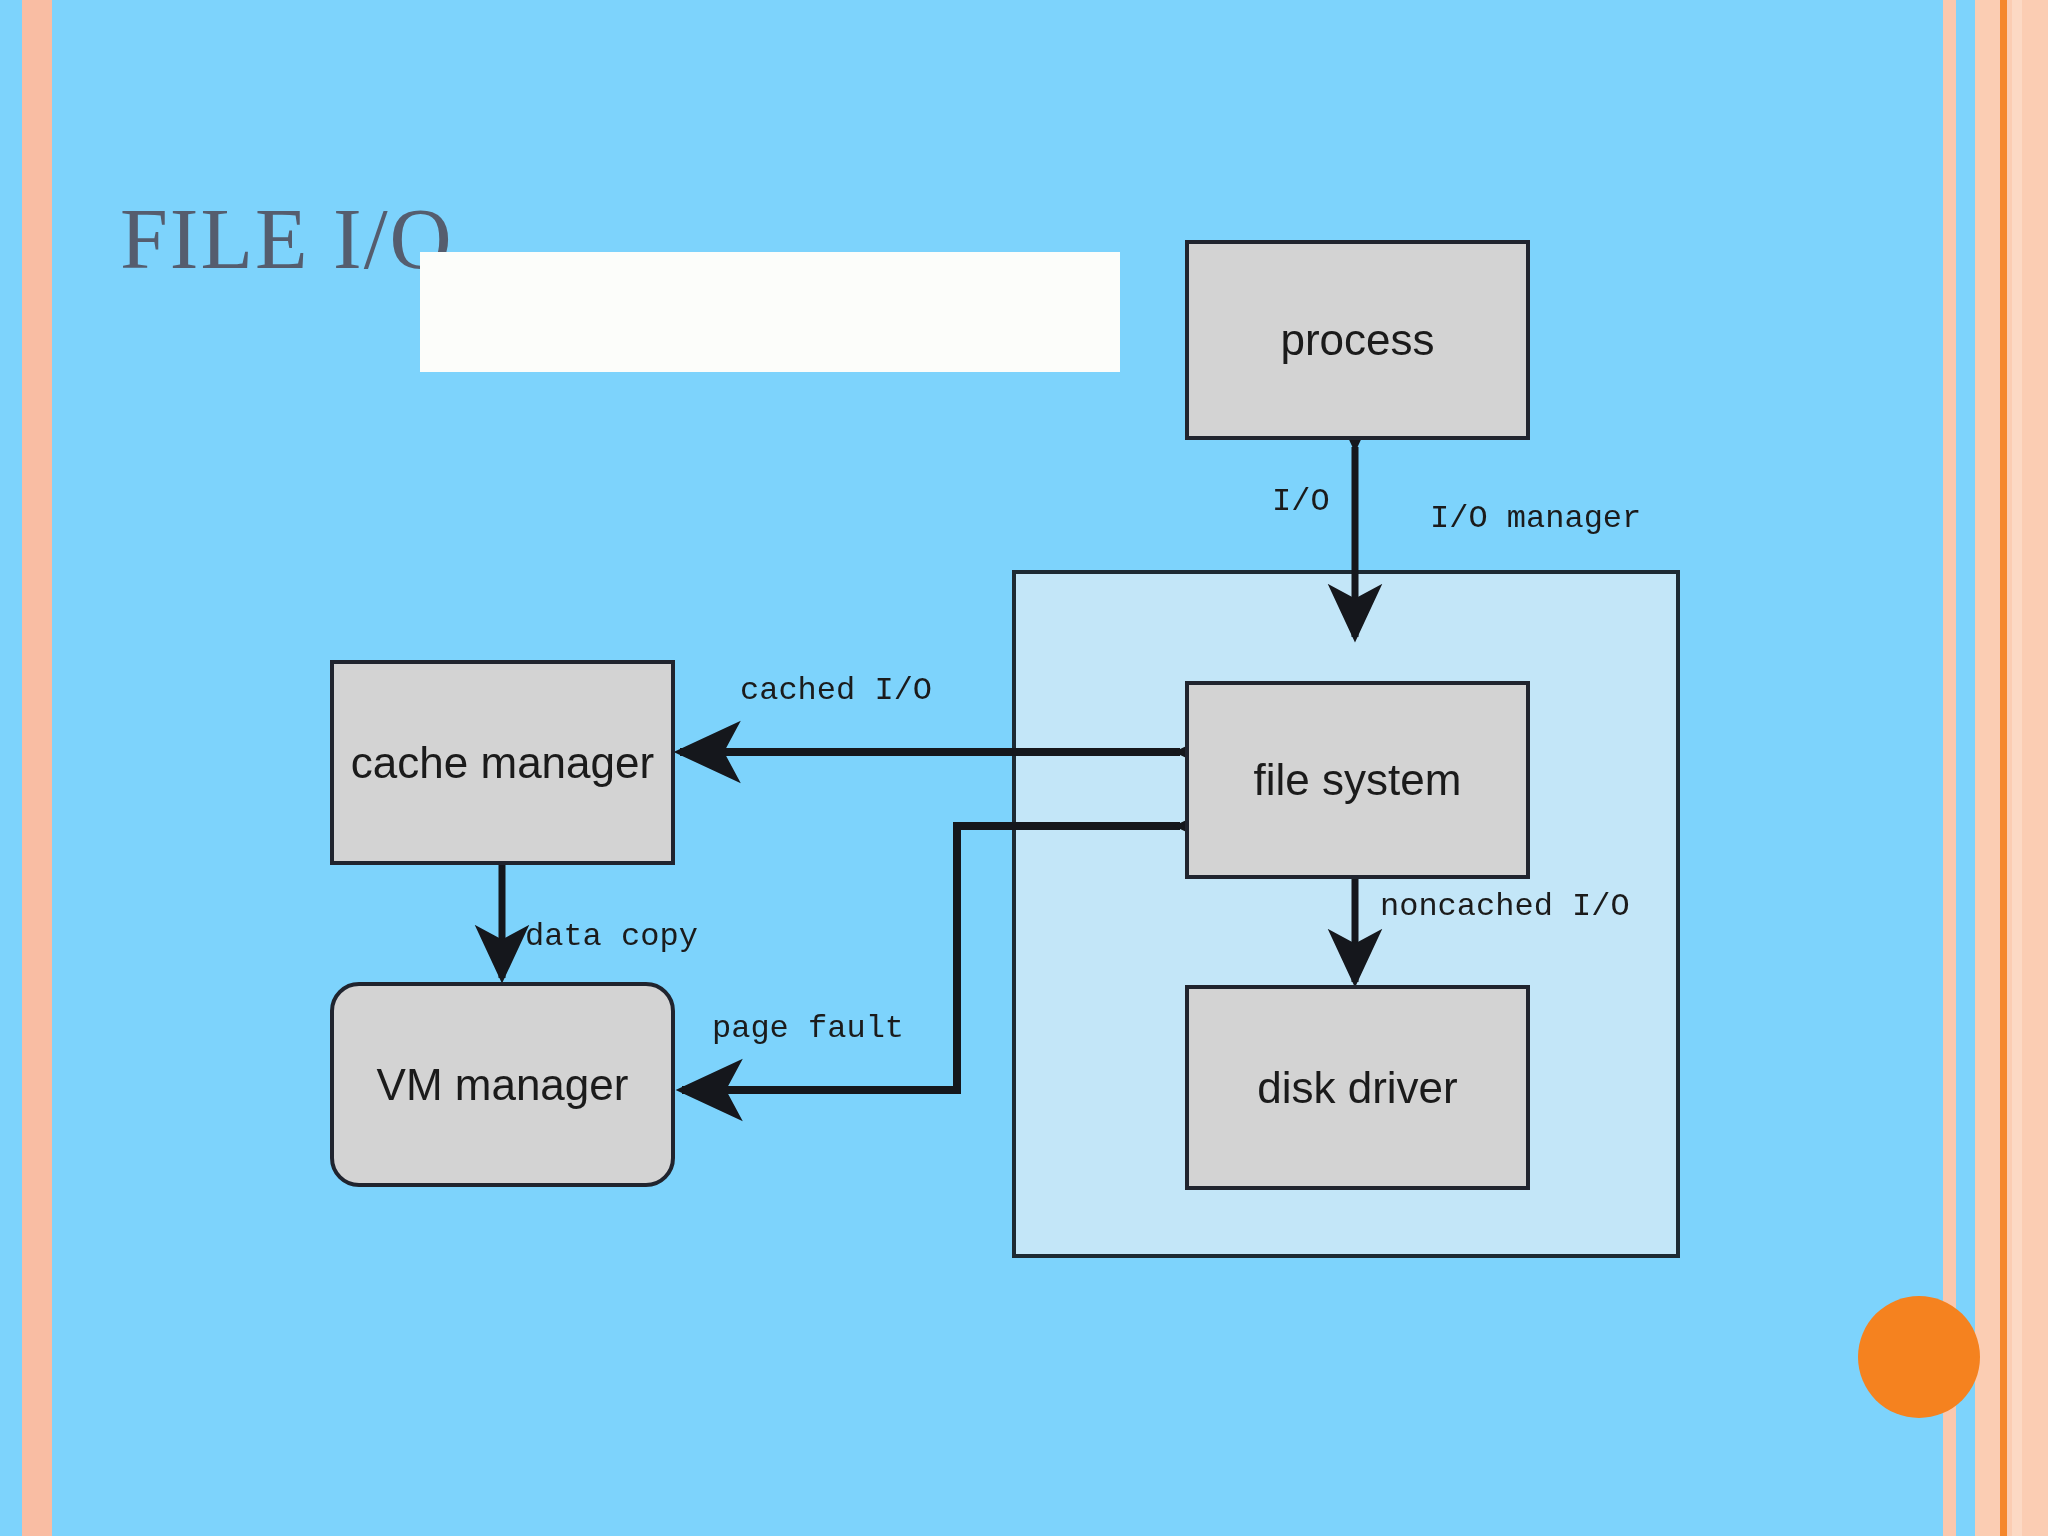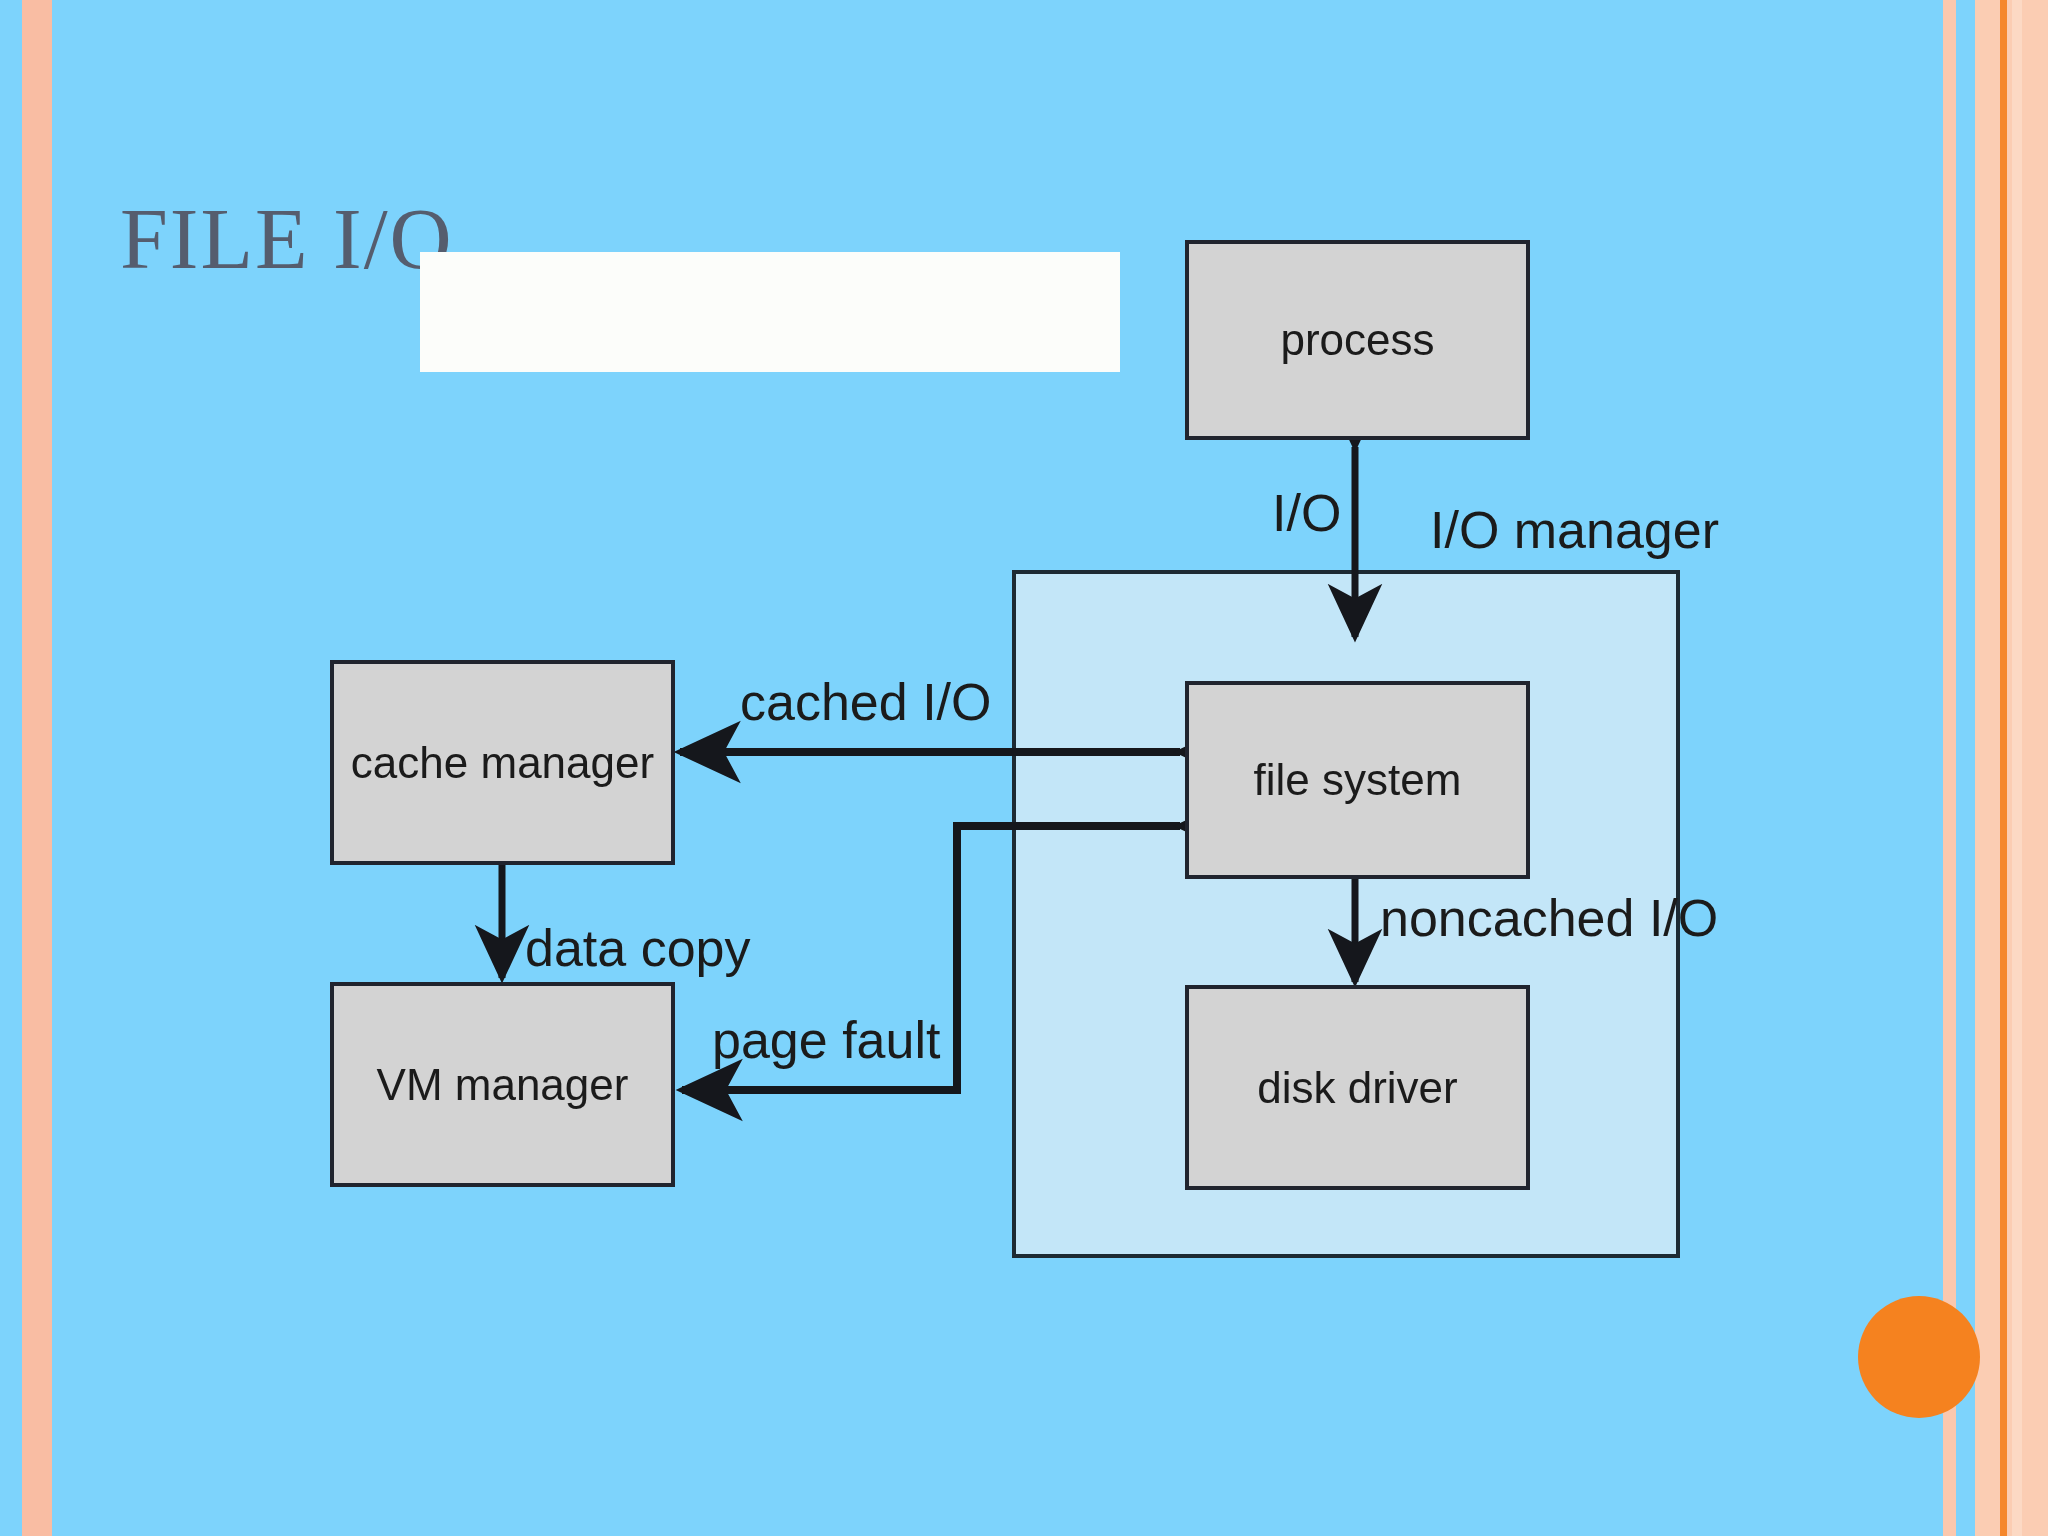--- a/index.html
+++ b/index.html
@@ -94,24 +94,24 @@
     font-family: "Liberation Sans", sans-serif;
   }
   .panel {
     position: absolute;
     background: #c3e6f8;
     border: 4px solid #1d2a33;
     box-sizing: border-box;
   }
   .edge-label {
     position: absolute;
-    font-size: 52px;
+    font-size: 32px;
     color: #1b1b1b;
     white-space: nowrap;
-    font-family: Liberation Sans, sans-serif;
+    font-family: Liberation Mono, monospace;
   }
   svg.wires {
     position: absolute;
     left: 0; top: 0;
     width: 2048px;
     height: 1536px;
     pointer-events: none;
   }
 </style>
 </head>
@@ -152,21 +152,21 @@
     </svg>
 
     <div class="box" style="left:1185px; top:240px; width:345px; height:200px;">
       <span>process</span>
     </div>
 
     <div class="box" style="left:330px; top:660px; width:345px; height:205px;">
       <span>cache manager</span>
     </div>
 
-    <div class="box" style="left:330px; top:982px; width:345px; height:205px;">
+    <div class="box" style="left:330px; top:982px; width:345px; height:205px;border-radius:29px;">
       <span>VM manager</span>
     </div>
 
     <div class="box" style="left:1185px; top:645px; width:345px; height:198px;margin-top:36px;">
       <span>file system</span>
     </div>
 
     <div class="box" style="left:1185px; top:985px; width:345px; height:205px;">
       <span>disk driver</span>
     </div>

